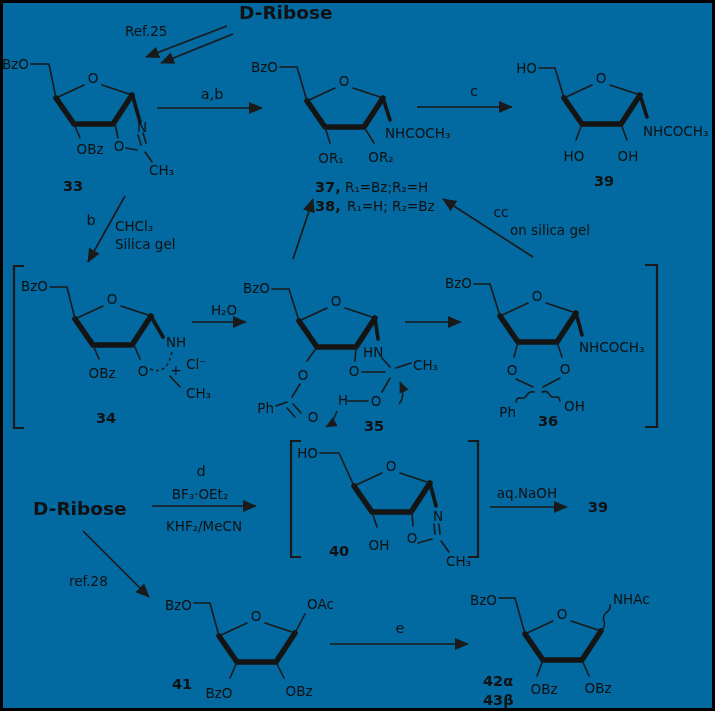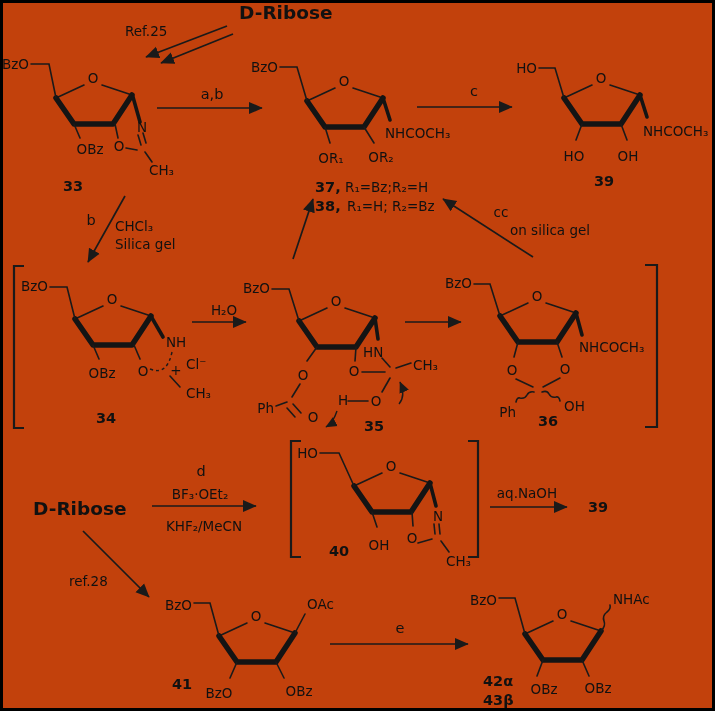--- a/index.html
+++ b/index.html
@@ -1,18 +1,18 @@
 <!DOCTYPE html>
 <html><head>
 <meta charset="utf-8">
 <style>
   html,body { margin:0; padding:0; background:#ffffff; }
   .scheme {
     position:relative; width:715px; height:711px;
-    font-family:"DejaVu Sans", sans-serif; background:#c2410c;
+    font-family:"DejaVu Sans", sans-serif; background:#0369a1;
   }
   svg { display:block; }
   svg text { fill:#111111; }
   .atom  { font-size:13.5px; }
   .num   { font-size:14.5px; font-weight:bold; }
   .rxn   { font-size:14.5px; }
   .cond  { font-size:13.5px; }
   .title { font-size:18.5px; font-weight:bold; }
   .bond   { stroke:#1a1a1a; stroke-width:1.6; fill:none; stroke-linecap:round; }
   .wedge  { stroke:#141414; stroke-width:5.5; fill:none; stroke-linejoin:round; stroke-linecap:round; }

